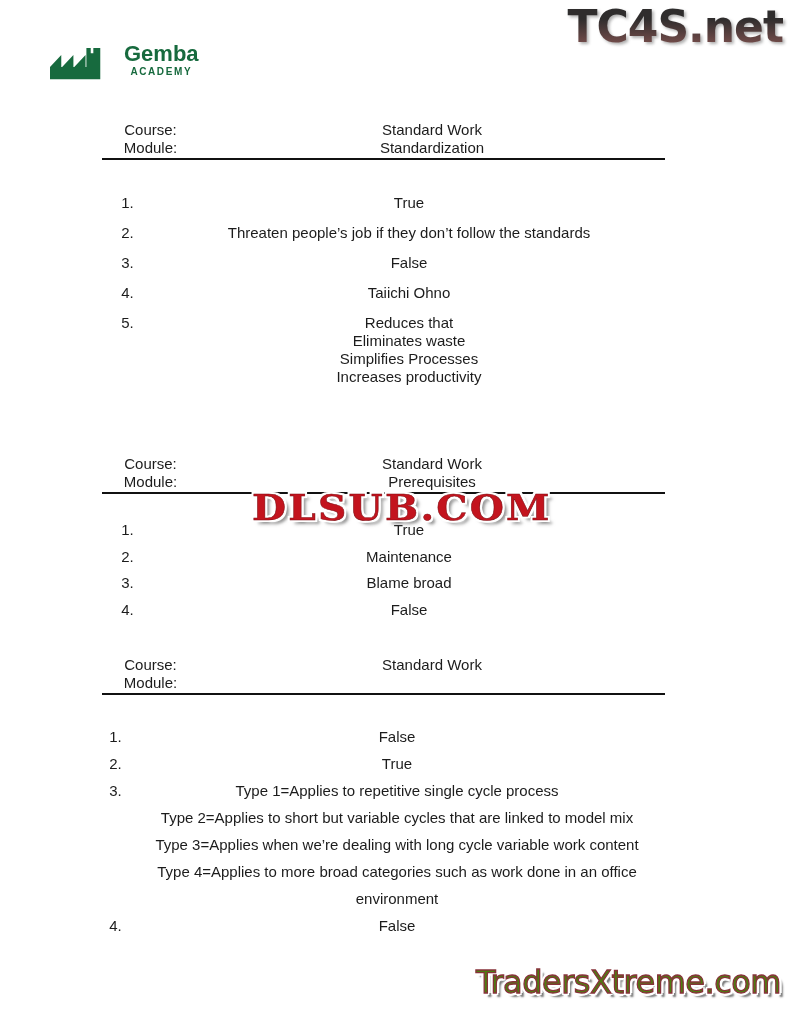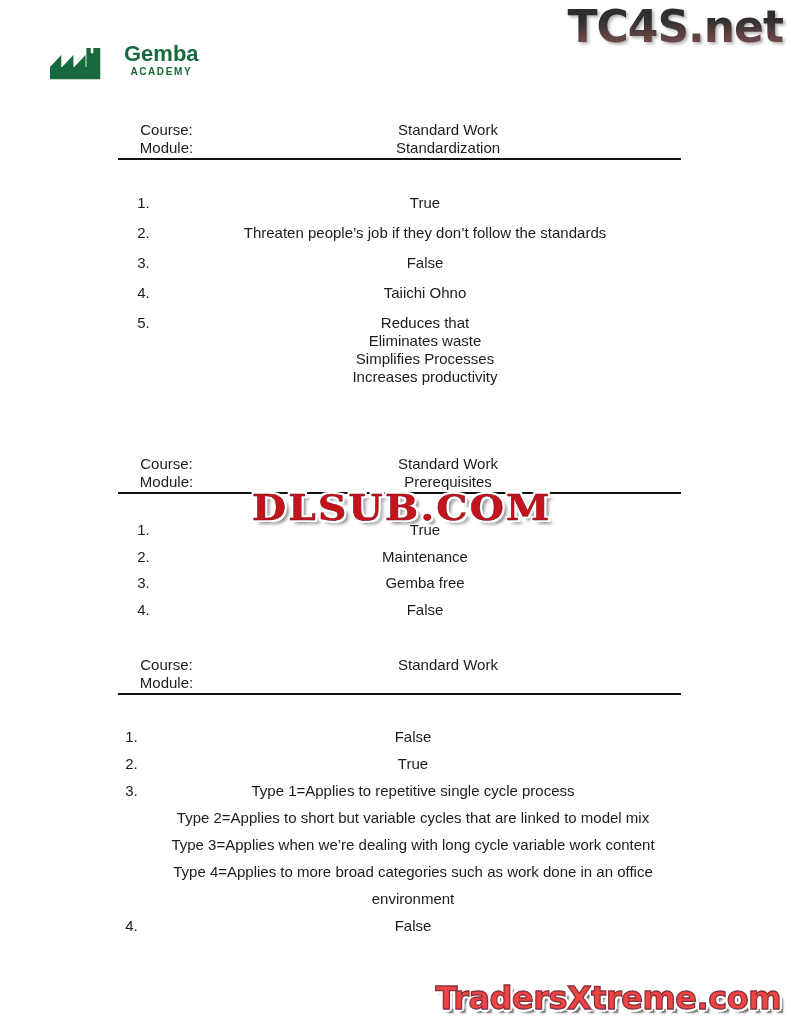--- a/index.html
+++ b/index.html
@@ -32,21 +32,21 @@
   .logo-sub{font-size:10px;font-weight:bold;color:#176a3e;letter-spacing:1.6px;line-height:14px;}
 
   
   .title{
     position:absolute;left:328px;top:49px;margin:0;
     font-size:32px;font-weight:bold;color:#0f0f0f;
     letter-spacing:0.5px;white-space:nowrap;
   }
 
   
-  .sec{position:absolute;left:120px;width:563px;}
+  .sec{position:absolute;left:104px;width:563px;}
   .sec1{top:121px;}
   .sec2{top:455px;}
   .sec3{top:656px;}
   .meta-row{display:flex;line-height:17.5px;font-size:15px;}
   .meta-label{width:93px;}
   .meta-value{flex:1;}
   .rule{border:none;border-top:2px solid #111;margin:2px 0 0 -2px;width:563px;}
 
   
   .list{margin:0;}
@@ -71,24 +71,24 @@
     text-shadow:
       -2px -2px 0 #fff, 2px -2px 0 #fff, -2px 2px 0 #fff, 2px 2px 0 #fff,
       0 -2px 0 #fff, 0 2px 0 #fff, -2px 0 0 #fff, 2px 0 0 #fff,
       4px 4px 3px rgba(120,120,120,0.8);
     transform:scaleX(1.12);transform-origin:left center;
     white-space:nowrap;
   }
 
   
   .wm-traders{
-    position:absolute;right:10px;bottom:7px;
+    position:absolute;right:10px;bottom:23px;
     font-family:"DejaVu Sans", sans-serif;
-    font-weight:bold;font-size:32px;letter-spacing:-0.5px;
-    color:#ef4444;
+    font-weight:normal;font-size:32px;letter-spacing:-0.5px;
+    color:#4d7c0f;
     -webkit-text-stroke:1.3px #87323a;
     text-shadow:
       -2px -2px 0 #fff, 2px -2px 0 #fff, -2px 2px 0 #fff, 2px 2px 0 #fff,
       0 -3px 0 #fff, 0 3px 0 #fff, -3px 0 0 #fff, 3px 0 0 #fff,
       4px 4px 2px rgba(60,60,60,0.75);
     white-space:nowrap;
   }
 </style>
 </head>
 <body>
@@ -169,21 +169,21 @@
       <div class="item">
         <span class="num">1.</span>
         <span class="itext">True</span>
       </div>
       <div class="item">
         <span class="num">2.</span>
         <span class="itext">Maintenance</span>
       </div>
       <div class="item">
         <span class="num">3.</span>
-        <span class="itext">Gemba free</span>
+        <span class="itext">Blame broad</span>
       </div>
       <div class="item">
         <span class="num">4.</span>
         <span class="itext">False</span>
       </div>
     </div>
   </section>
 
   <div class="wm-dlsub">DLSUB.COM</div>
 

